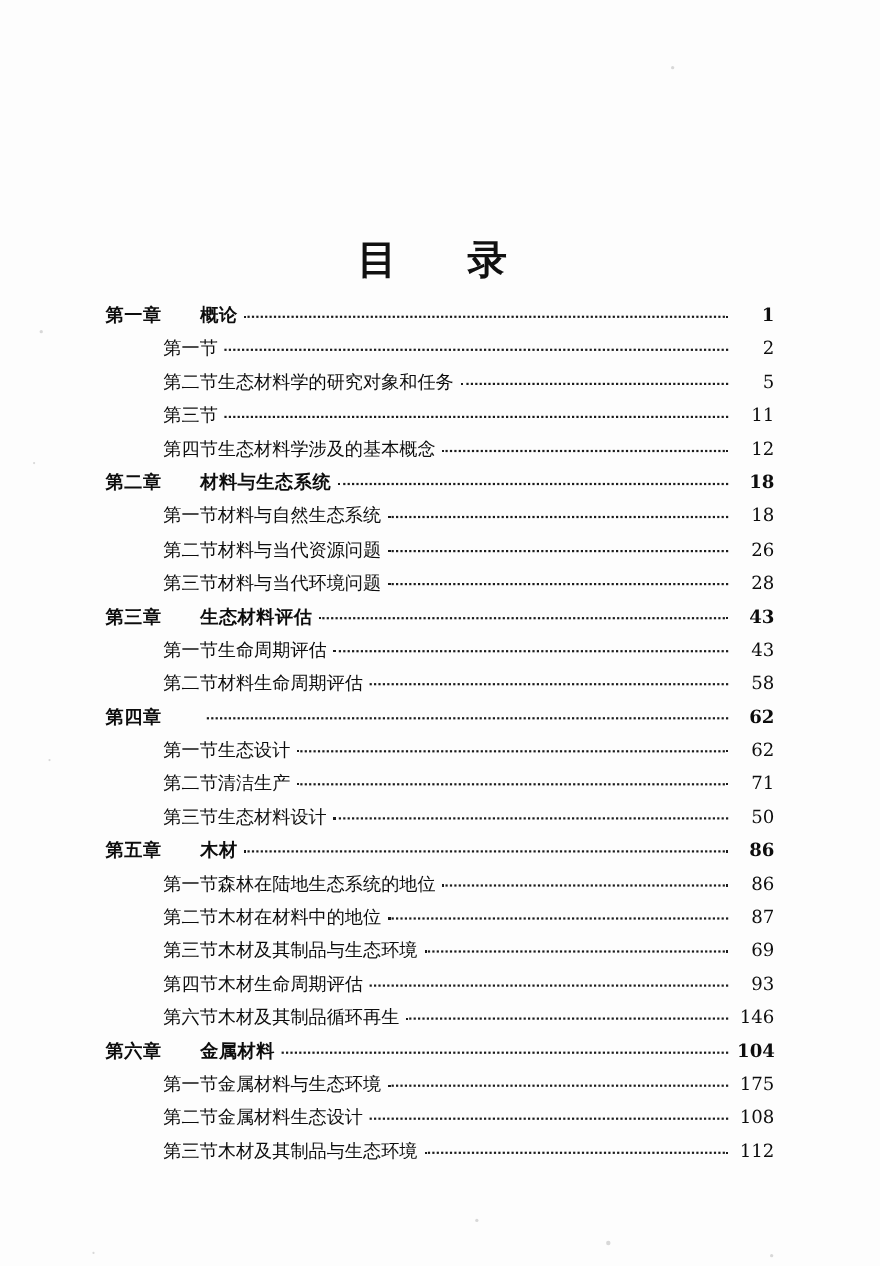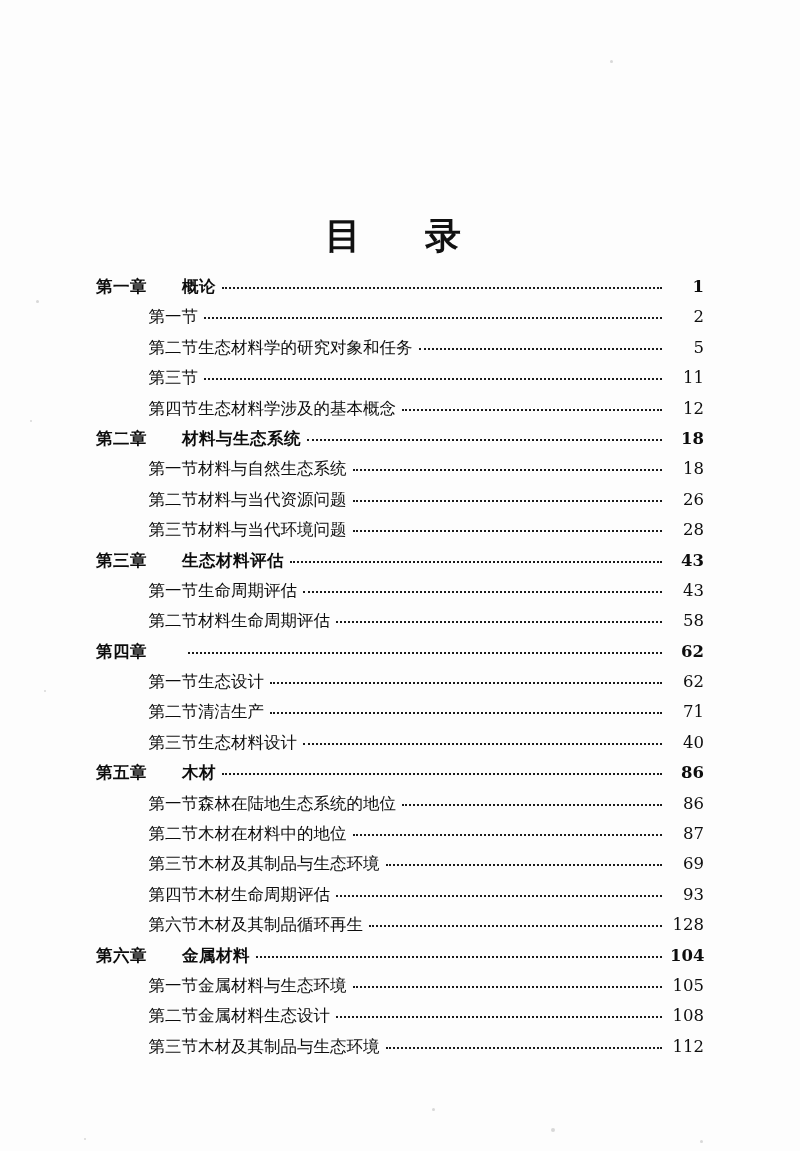--- a/index.html
+++ b/index.html
@@ -214,21 +214,21 @@
       <span class="label num-label">第二节</span>
       <span class="label">清洁生产</span>
       <span class="leader"></span>
       <span class="page-num">71</span>
     </div>
 
     <div class="entry section">
       <span class="label num-label">第三节</span>
       <span class="label">生态材料设计</span>
       <span class="leader"></span>
-      <span class="page-num">40</span>
+      <span class="page-num">50</span>
     </div>
 
     <div class="entry chapter">
       <span class="label num-label">第五章</span>
       <span class="label">木材</span>
       <span class="leader"></span>
       <span class="page-num">86</span>
     </div>
 
     <div class="entry section">
@@ -257,35 +257,35 @@
       <span class="label">木材生命周期评估</span>
       <span class="leader"></span>
       <span class="page-num">93</span>
     </div>
 
 
     <div class="entry section">
       <span class="label num-label">第六节</span>
       <span class="label">木材及其制品循环再生</span>
       <span class="leader"></span>
-      <span class="page-num">128</span>
+      <span class="page-num">146</span>
     </div>
 
     <div class="entry chapter">
       <span class="label num-label">第六章</span>
       <span class="label">金属材料</span>
       <span class="leader"></span>
       <span class="page-num">104</span>
     </div>
 
     <div class="entry section">
       <span class="label num-label">第一节</span>
       <span class="label">金属材料与生态环境</span>
       <span class="leader"></span>
-      <span class="page-num">105</span>
+      <span class="page-num">175</span>
     </div>
 
     <div class="entry section">
       <span class="label num-label">第二节</span>
       <span class="label">金属材料生态设计</span>
       <span class="leader"></span>
       <span class="page-num">108</span>
     </div>
 
     <div class="entry section">

